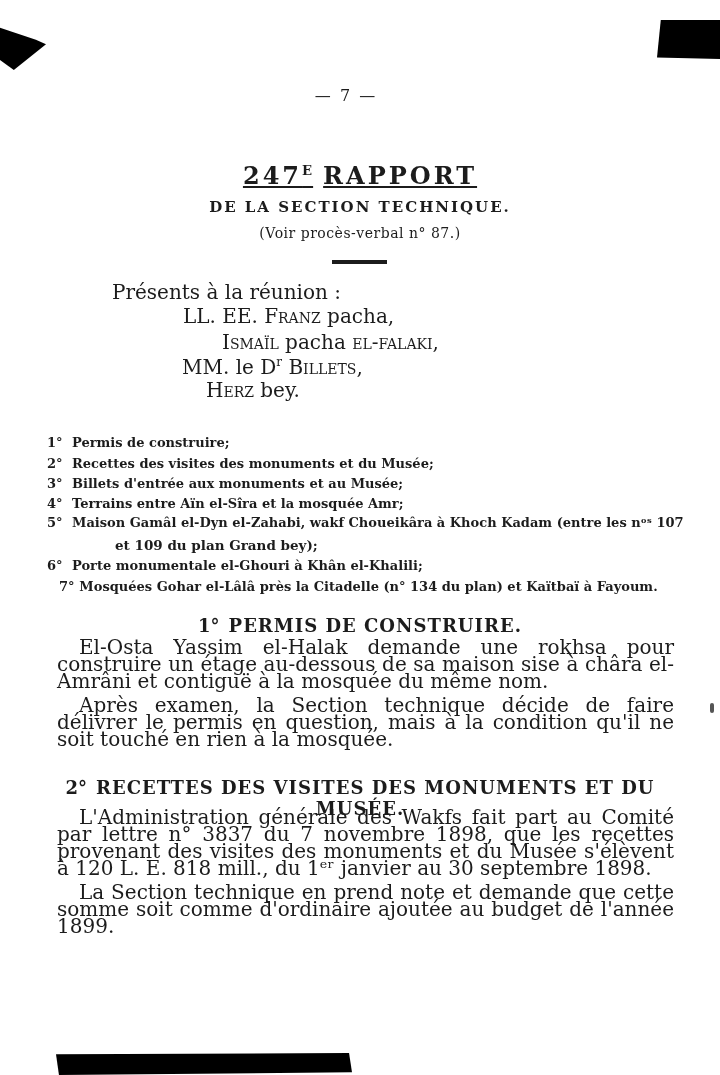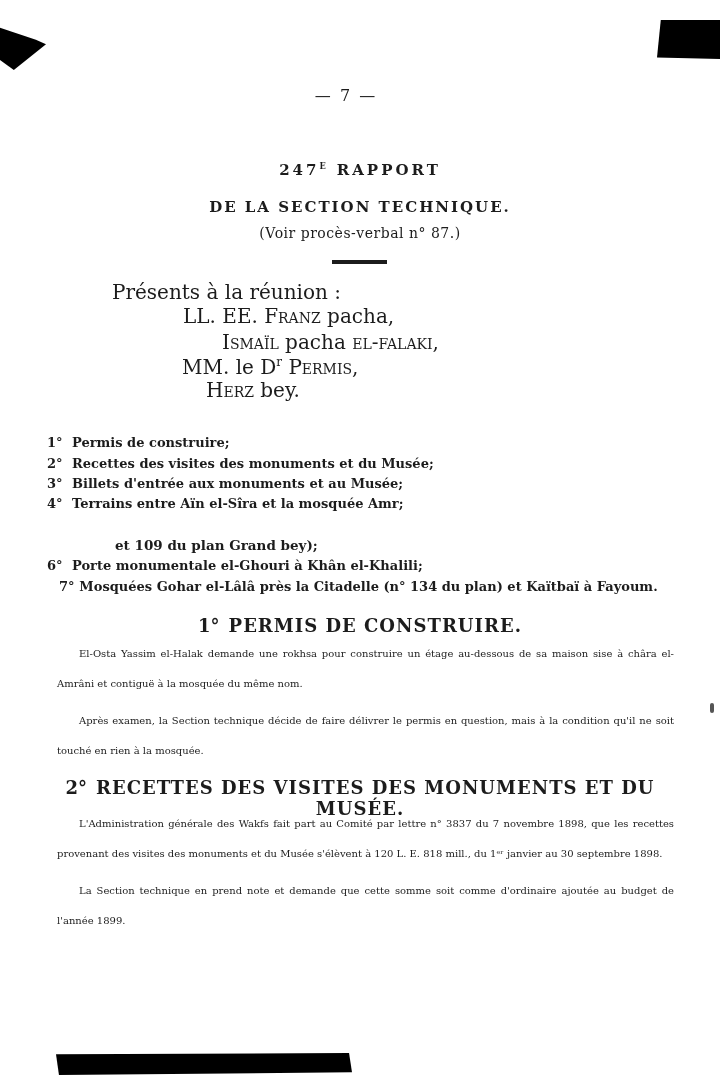--- a/index.html
+++ b/index.html
@@ -10,21 +10,21 @@
     background: #ffffff;
     overflow: hidden;
     font-family: "DejaVu Serif", "Liberation Serif", serif;
     color: #1c1c1c;
   }
   .abs { position: absolute; }
   .centered { left: 54px; width: 612px; text-align: center; }
 
   .pagenum { top: 86px; font-size: 16px; letter-spacing: 2px; left: 40px; width: 612px; text-align: center; }
 
-  .title-line { top: 161px; font-size: 15px; font-weight: bold; letter-spacing: 3px; }
+  .title-line { top: 161px; font-size: 24px; font-weight: bold; letter-spacing: 3px; text-decoration: underline; }
   .title-line sup { font-size: 55%; letter-spacing: 1px; }
   .title-word { margin-left: 10px; }
   .subtitle-line { top: 198px; font-size: 15px; font-weight: bold; letter-spacing: 2px; }
   .ref-line { top: 225px; font-size: 14px; letter-spacing: 0.5px; }
 
   .rule { top: 260px; left: 332px; width: 55px; height: 4px; background: #1c1c1c; }
 
   .att-intro { top: 280px; left: 112px; font-size: 20px; }
   .att-line { font-size: 20px; white-space: nowrap; }
   .sc { font-variant: small-caps; }
@@ -32,21 +32,21 @@
 
   .som-head { top: 405px; font-size: 14px; font-weight: bold; letter-spacing: 2px; }
   .s-line { position: absolute; left: 47px; width: 618px; font-size: 13px; font-weight: bold; white-space: nowrap; }
   .s-num { display: inline-block; width: 25px; }
   .s-cont { position: absolute; left: 115px; font-size: 13.5px; font-weight: bold; }
 
   .sec-head { font-weight: bold; }
   .sec-num { font-size: 18px; }
   .sec-title { font-size: 18px; letter-spacing: 1px; margin-left: 9px; }
 
-  .body-block { left: 57px; width: 617px; font-size: 10px; line-height: 30px; text-align: justify; }
+  .body-block { left: 57px; width: 617px; font-size: 20px; line-height: 17px; text-align: justify; }
   .body-block p { margin: 0; text-indent: 22px; }
   .body-block p + p { margin-top: 7px; }
 
   
   .art { background: #000000; }
   .art-tl { left: 0; top: 24px; width: 46px; height: 46px;
             clip-path: polygon(0 8%, 78% 34%, 100% 44%, 30% 100%, 0 78%); }
   .art-tr { left: 657px; top: 20px; width: 63px; height: 39px;
             clip-path: polygon(6% 0, 100% 0, 100% 100%, 0 96%); }
   .art-bb { left: 56px; top: 1053px; width: 296px; height: 22px;
@@ -66,27 +66,28 @@
   <div class="abs pagenum">— 7 —</div>
 
   <div class="abs centered title-line"><span>247</span><sup>E</sup><span class="title-word">RAPPORT</span></div>
   <div class="abs centered subtitle-line">DE LA SECTION TECHNIQUE.</div>
   <div class="abs centered ref-line">(Voir procès-verbal n° 87.)</div>
   <div class="abs rule"></div>
 
   <div class="abs att-intro">Présents à la réunion :</div>
   <div class="abs att-line" style="top:304px; left:183px;"><span>LL. EE. </span><span class="sc">Franz</span><span> pacha,</span></div>
   <div class="abs att-line" style="top:330px; left:222px;"><span class="sc">Ismaïl</span><span> pacha </span><span class="sc">el-falaki</span><span>,</span></div>
-  <div class="abs att-line" style="top:355px; left:182px;"><span>MM. le D</span><sup class="sup">r</sup><span class="sc"> Permis</span><span>,</span></div>
+  <div class="abs att-line" style="top:355px; left:182px;"><span>MM. le D</span><sup class="sup">r</sup><span class="sc"> Billets</span><span>,</span></div>
   <div class="abs att-line" style="top:378px; left:206px;"><span class="sc">Herz</span><span> bey.</span></div>
 
   <div class="s-line" style="top:435px;"><span class="s-num">1°</span><span>Permis de construire;</span></div>
   <div class="s-line" style="top:456px;"><span class="s-num">2°</span><span>Recettes des visites des monuments et du Musée;</span></div>
   <div class="s-line" style="top:476px;"><span class="s-num">3°</span><span>Billets d'entrée aux monuments et au Musée;</span></div>
   <div class="s-line" style="top:496px;"><span class="s-num">4°</span><span>Terrains entre Aïn el-Sîra et la mosquée Amr;</span></div>
+  <div class="s-line" style="top:515px;"><span class="s-num">5°</span><span>Maison Gamâl el-Dyn el-Zahabi, wakf Choueikâra à Khoch Kadam (entre les nᵒˢ 107</span></div>
   <div class="s-cont" style="top:537px;">et 109 du plan Grand bey);</div>
   <div class="s-line" style="top:558px;"><span class="s-num">6°</span><span>Porte monumentale el-Ghouri à Khân el-Khalili;</span></div>
   <div class="s-line" style="top:579px;text-align:center;"><span class="s-num">7°</span><span>Mosquées Gohar el-Lâlâ près la Citadelle (n° 134 du plan) et Kaïtbaï à Fayoum.</span></div>
 
   <div class="abs centered sec-head" style="top:615px;"><span class="sec-num">1°</span><span class="sec-title">PERMIS DE CONSTRUIRE.</span></div>
   <div class="abs body-block" style="top:639px;">
     <p>El-Osta Yassim el-Halak demande une rokhsa pour construire un étage au-dessous de sa maison sise à châra el-Amrâni et contiguë à la mosquée du même nom.</p>
     <p>Après examen, la Section technique décide de faire délivrer le permis en question, mais à la condition qu'il ne soit touché en rien à la mosquée.</p>
   </div>
 

